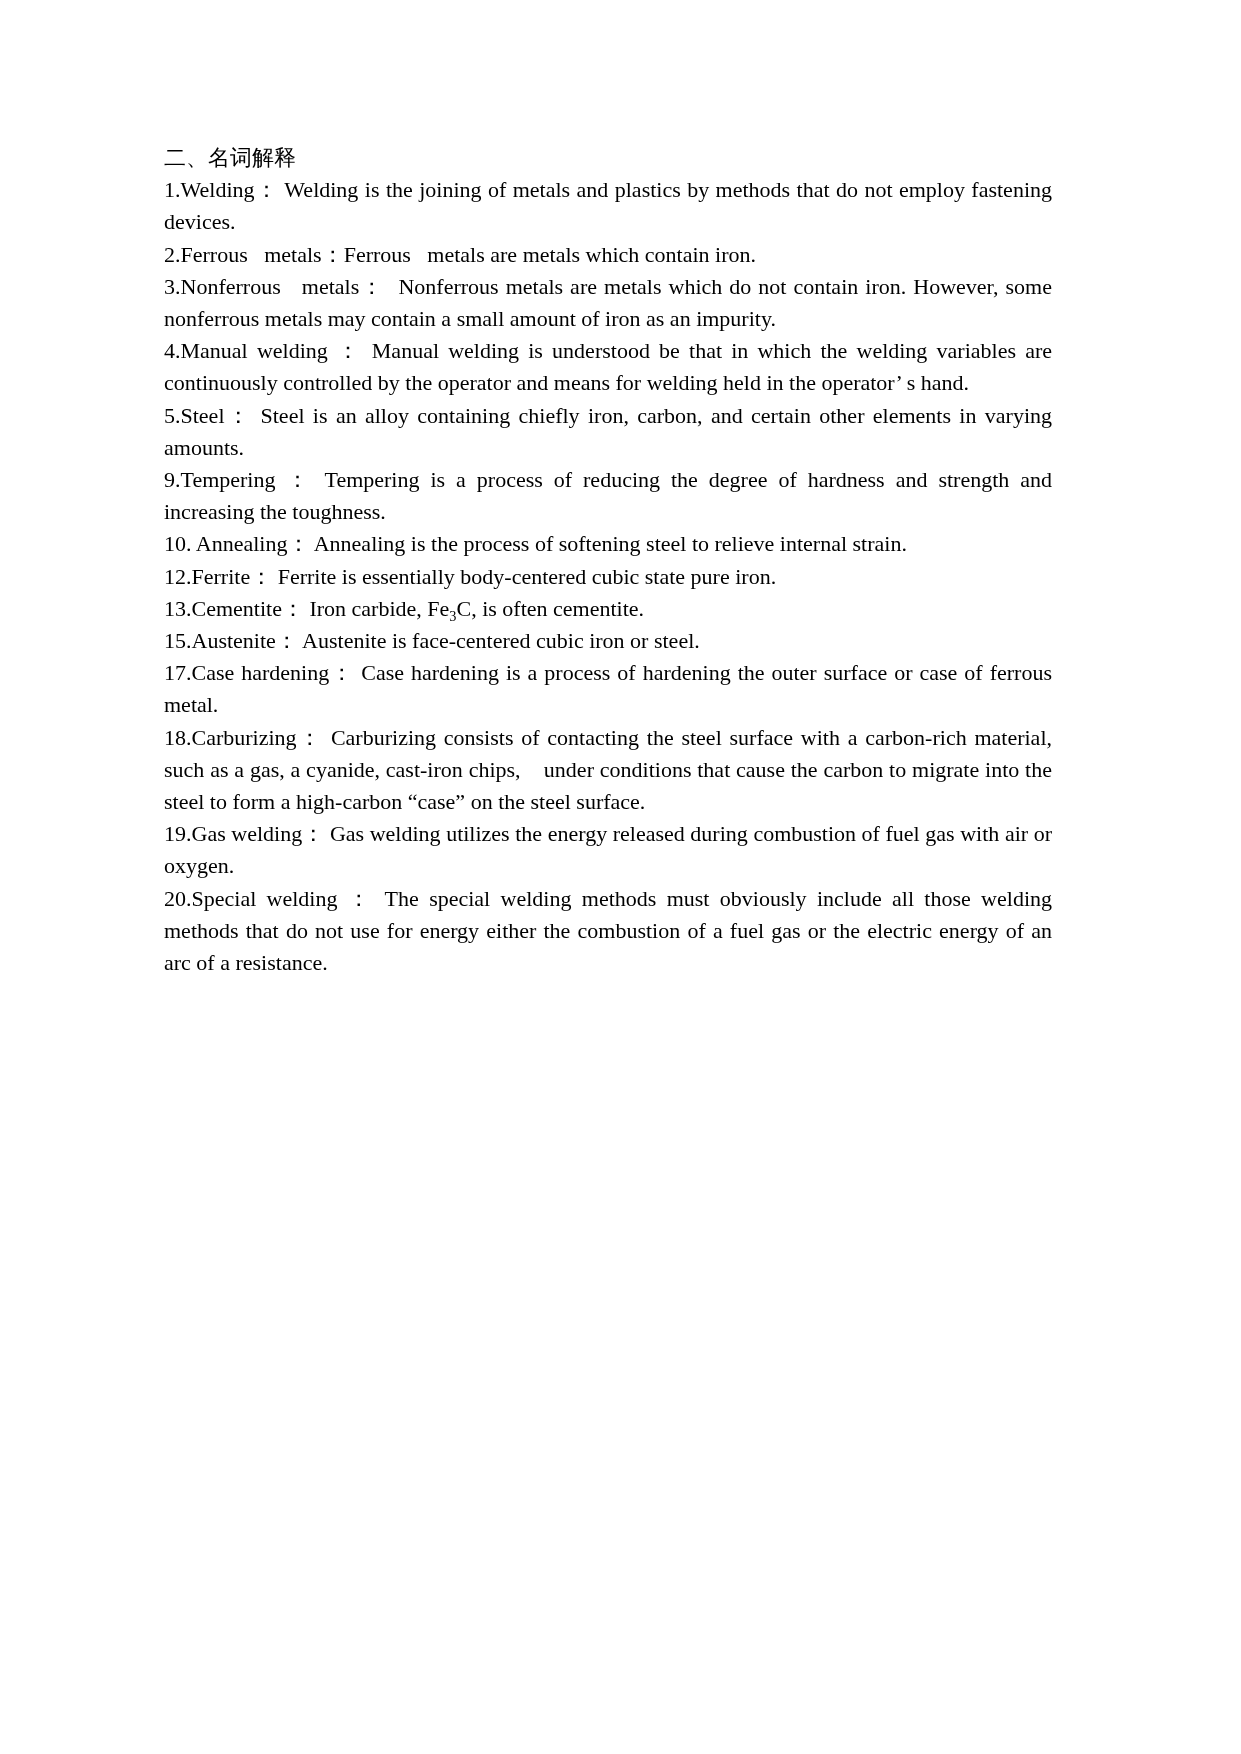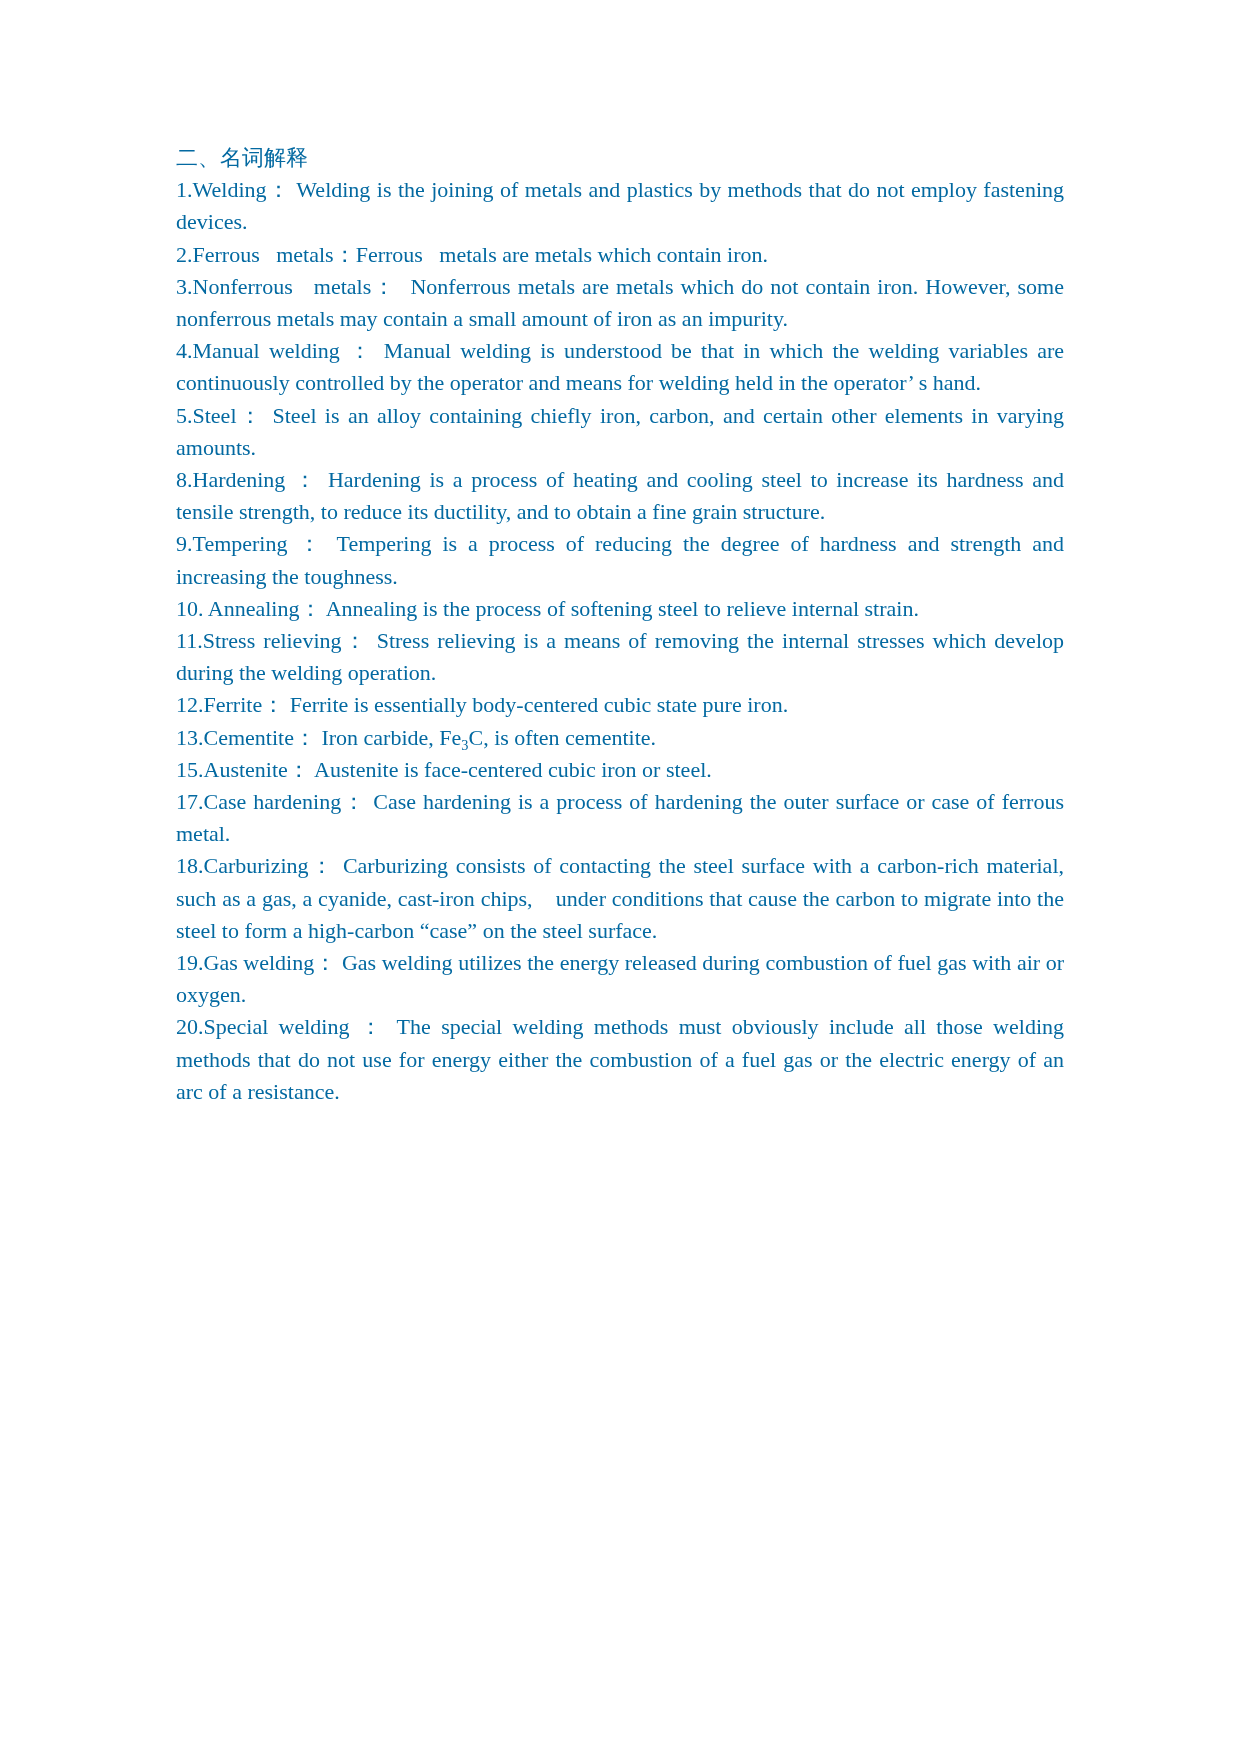--- a/index.html
+++ b/index.html
@@ -8,24 +8,24 @@
     background: #ffffff;
   }
   body {
     width: 1241px;
     height: 1754px;
     position: relative;
     overflow: hidden;
   }
   .doc-page {
     position: absolute;
-    left: 176px;
+    left: 164px;
     top: 142px;
     width: 888px;
-    color: #0369a1;
+    color: #000000;
     font-family: "Liberation Serif", "DejaVu Serif", serif;
     font-size: 22px;
     line-height: 32.2px;
   }
   .heading {
     margin: 0;
     white-space: pre-wrap;
     font-weight: normal;
     font-size: 22px;
   }
@@ -44,24 +44,22 @@
 <body>
 
 <div class="doc-page">
   <p class="heading">二、名词解释</p>
 
   <p class="para">1.Welding： Welding is the joining of metals and plastics by methods that do not employ fastening devices.</p>
   <p class="para">2.Ferrous   metals：Ferrous   metals are metals which contain iron.</p>
   <p class="para">3.Nonferrous   metals：  Nonferrous metals are metals which do not contain iron. However, some nonferrous metals may contain a small amount of iron as an impurity.</p>
   <p class="para">4.Manual welding ： Manual welding is understood be that in which the welding variables are continuously controlled by the operator and means for welding held in the operator’ s hand.</p>
   <p class="para">5.Steel： Steel is an alloy containing chiefly iron, carbon, and certain other elements in varying amounts.</p>
-  <p class="para">8.Hardening ： Hardening is a process of heating and cooling steel to increase its hardness and tensile strength, to reduce its ductility, and to obtain a fine grain structure.</p>
   <p class="para">9.Tempering ： Tempering is a process of reducing the degree of hardness and strength and increasing the toughness.</p>
   <p class="para">10. Annealing： Annealing is the process of softening steel to relieve internal strain.</p>
-  <p class="para">11.Stress relieving： Stress relieving is a means of removing the internal stresses which develop during the welding operation.</p>
   <p class="para">12.Ferrite： Ferrite is essentially body-centered cubic state pure iron.</p>
 
   <p class="para"><span>13.Cementite： Iron carbide, Fe</span><sub>3</sub><span>C, is often cementite.</span></p>
 
   <p class="para">15.Austenite： Austenite is face-centered cubic iron or steel.</p>
   <p class="para">17.Case hardening： Case hardening is a process of hardening the outer surface or case of ferrous metal.</p>
   <p class="para">18.Carburizing： Carburizing consists of contacting the steel surface with a carbon-rich material, such as a gas, a cyanide, cast-iron chips,    under conditions that cause the carbon to migrate into the steel to form a high-carbon “case” on the steel surface.</p>
   <p class="para">19.Gas welding： Gas welding utilizes the energy released during combustion of fuel gas with air or oxygen.</p>
   <p class="para">20.Special welding ： The special welding methods must obviously include all those welding methods that do not use for energy either the combustion of a fuel gas or the electric energy of an arc of a resistance.</p>
 </div>

